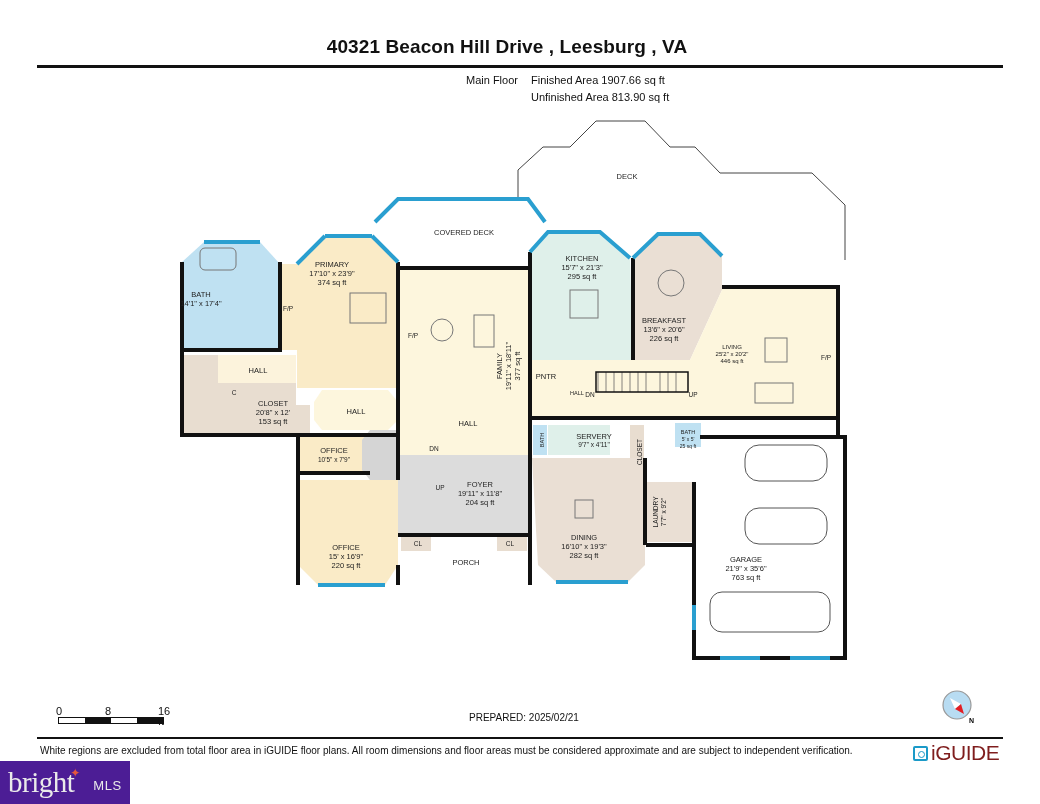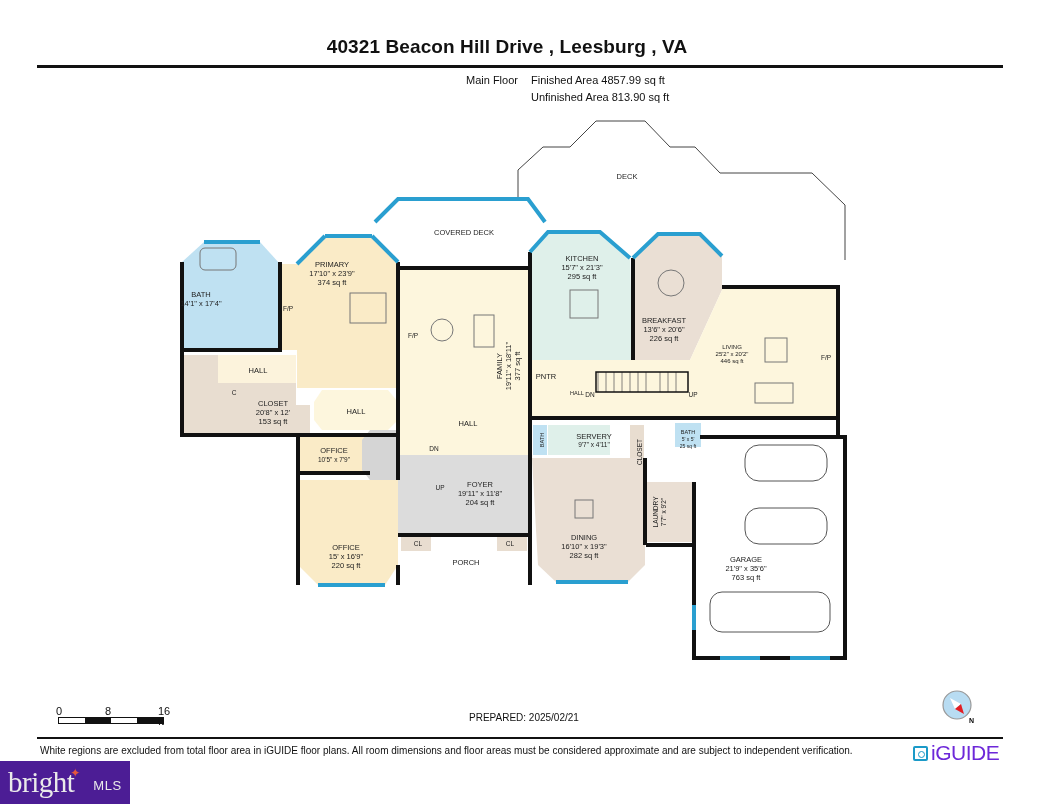--- a/index.html
+++ b/index.html
@@ -12,36 +12,36 @@
   svg.plan { position:absolute; left:0; top:0; }
   .rl { font-family:"Liberation Sans", sans-serif; fill:#222; }
   .scale { position:absolute; left:58px; top:705px; width:120px; height:20px; }
   .scale .t { position:absolute; top:0; font-size:11px; }
   .scale .bar { position:absolute; top:12px; left:0; width:104px; height:5px; border:1px solid #111; display:flex; }
   .scale .bar span { flex:1; }
   .scale .ft { position:absolute; left:100px; top:10px; font-size:11px; }
   .prepared { position:absolute; left:469px; top:712px; font-size:10px; }
   .rule-bot { position:absolute; left:37px; width:966px; top:737px; height:2px; background:#111; }
   .disclaimer { position:absolute; left:40px; top:745px; font-size:10px; }
-  .iguide { position:absolute; left:913px; top:741px; font-size:21px; color:#6d28d9; letter-spacing:-0.5px; display:flex; align-items:center; gap:3px; }
+  .iguide { position:absolute; left:913px; top:741px; font-size:21px; color:#7f1d1d; letter-spacing:-0.5px; display:flex; align-items:center; gap:3px; }
   .iguide .box { width:15px; height:15px; border:2px solid #1b9ac8; border-radius:2px; box-sizing:border-box; position:relative; }
   .iguide .box:after { content:""; position:absolute; left:3px; top:3px; width:5px; height:5px; border:1.5px solid #1b9ac8; border-radius:50%; }
   .compass { position:absolute; left:941px; top:689px; width:36px; height:36px; }
   .bright { position:absolute; left:0; top:761px; width:130px; height:43px; background:#4c1d95; display:flex; align-items:center; padding-left:8px; box-sizing:border-box; }
   .bright .b1 { font-family:"Liberation Serif", serif; font-size:29px; color:#eaeaea; letter-spacing:-0.5px; }
   .bright .dot { color:#e4583e; font-size:12px; position:relative; top:-10px; margin-left:-4px; }
   .bright .b2 { font-size:13px; color:#eaeaea; margin-left:13px; letter-spacing:0.5px; position:relative; top:3px; }
 </style>
 </head>
 <body>
 
 <div class="title">40321 Beacon Hill Drive , Leesburg , VA</div>
 <div class="rule-top"></div>
 <div class="floor-label">Main Floor</div>
-<div class="area1">Finished Area 4857.99 sq ft</div>
+<div class="area1">Finished Area 1907.66 sq ft</div>
 <div class="area2">Unfinished Area 813.90 sq ft</div>
 
 <svg class="plan" width="1040" height="700" viewBox="0 0 1040 700">
 
   <polyline points="518,197 518,170 543,147 570,147 596,121 645,121 670,147 695,147 720,173 812,173 845,205 845,260" fill="none" stroke="#444" stroke-width="1"></polyline>
 
   <polygon points="375,222 398,199 528,199 545,222 540,268 400,268" fill="#fff" stroke="none"></polygon>
 
   <polygon points="182,262 204,242 260,242 280,264 280,350 182,350" fill="#bfe1f2"></polygon>
 

